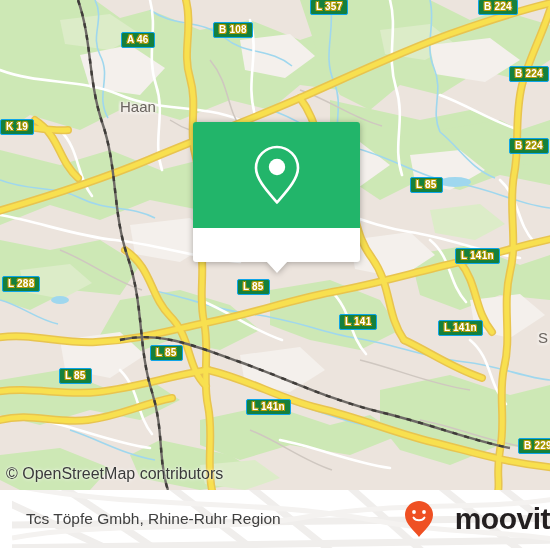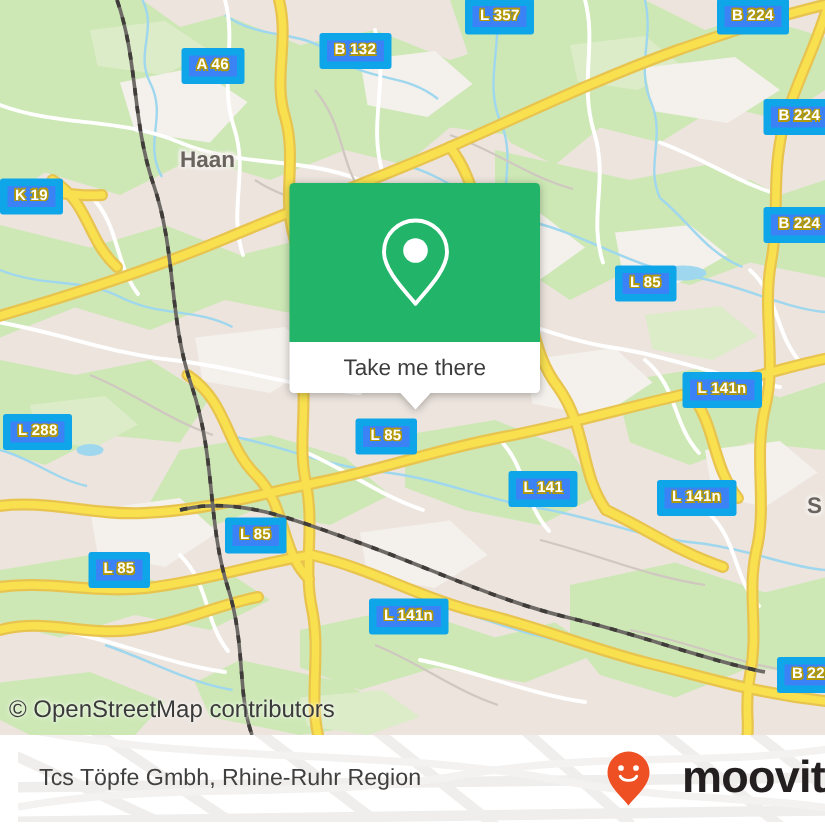--- a/index.html
+++ b/index.html
@@ -25,42 +25,42 @@
   }
   #map-canvas {
     position: absolute;
     left: 0; top: 0;
     width: 550px; height: 490px;
   }
 
   
   .shield {
     position: absolute;
-    background: #3b82f6;
-    border: 5px solid #0ea5e9;
+    background: #15803d;
+    border: 1px solid #0ea5e9;
     border-radius: 2px;
     color: #ffffff;
     font-size: 10px;
     font-weight: bold;
     line-height: 13px;
     padding: 0 5px 1px 5px;
     white-space: nowrap;
     letter-spacing: 0.2px;
     text-shadow:
       -1px -1px 0 #b59a00, 1px -1px 0 #b59a00,
       -1px  1px 0 #b59a00, 1px  1px 0 #b59a00;
     box-sizing: border-box;
   }
 
   
   .place-label {
     position: absolute;
     color: #6a645f;
     font-size: 15px;
-    font-weight: bold;
+    font-weight: normal;
     white-space: nowrap;
     text-shadow:
       -1.5px -1.5px 2px #f4f0ec, 1.5px -1.5px 2px #f4f0ec,
       -1.5px  1.5px 2px #f4f0ec, 1.5px  1.5px 2px #f4f0ec,
        0 0 3px #f4f0ec;
   }
 
   
   #attribution {
     position: absolute;
@@ -304,21 +304,21 @@
 
     <div>
       <span class="place-label" style="left:120px; top:98px;">Haan</span>
       <span class="place-label" style="left:538px; top:329px;">S</span>
     </div>
 
     <div>
       <span class="shield" style="left:310px; top:-1px;">L 357</span>
       <span class="shield" style="left:478px; top:-1px;">B 224</span>
       <span class="shield" style="left:121px; top:32px;">A 46</span>
-      <span class="shield" style="left:213px; top:22px;">B 132</span>
+      <span class="shield" style="left:213px; top:22px;">B 108</span>
       <span class="shield" style="left:509px; top:66px;">B 224</span>
       <span class="shield" style="left:0px;   top:119px;">K 19</span>
       <span class="shield" style="left:509px; top:138px;">B 224</span>
       <span class="shield" style="left:410px; top:177px;">L 85</span>
       <span class="shield" style="left:455px; top:248px;">L 141n</span>
       <span class="shield" style="left:237px; top:279px;">L 85</span>
       <span class="shield" style="left:2px;   top:276px;">L 288</span>
       <span class="shield" style="left:339px; top:314px;">L 141</span>
       <span class="shield" style="left:438px; top:320px;">L 141n</span>
       <span class="shield" style="left:150px; top:345px;">L 85</span>
@@ -330,21 +330,20 @@
     <div id="attribution">© OpenStreetMap contributors</div>
 
     <div id="popup-card">
       <div id="popup-header">
         <svg id="popup-pin-icon" width="52" height="64" viewBox="0 0 52 64">
           <path d="M26 4 C14.4 4 5 13.4 5 25 C5 37.5 20 52 26 59.5 C32 52 47 37.5 47 25 C47 13.4 37.6 4 26 4 Z" fill="none" stroke="#ffffff" stroke-width="2.6" stroke-linejoin="round"></path>
           <circle cx="26" cy="24" r="8.2" fill="#ffffff"></circle>
         </svg>
       </div>
       <div id="popup-footer">
-        <span id="popup-cta-label">Take me there</span>
         <div id="popup-tail"></div>
       </div>
     </div>
 
   </div>
 
   <div id="bottom-bar">
 
     <svg id="bottom-bar-watermark" viewBox="0 0 550 60" preserveAspectRatio="none">
       <rect x="0" y="0" width="550" height="60" fill="#ffffff"></rect>

